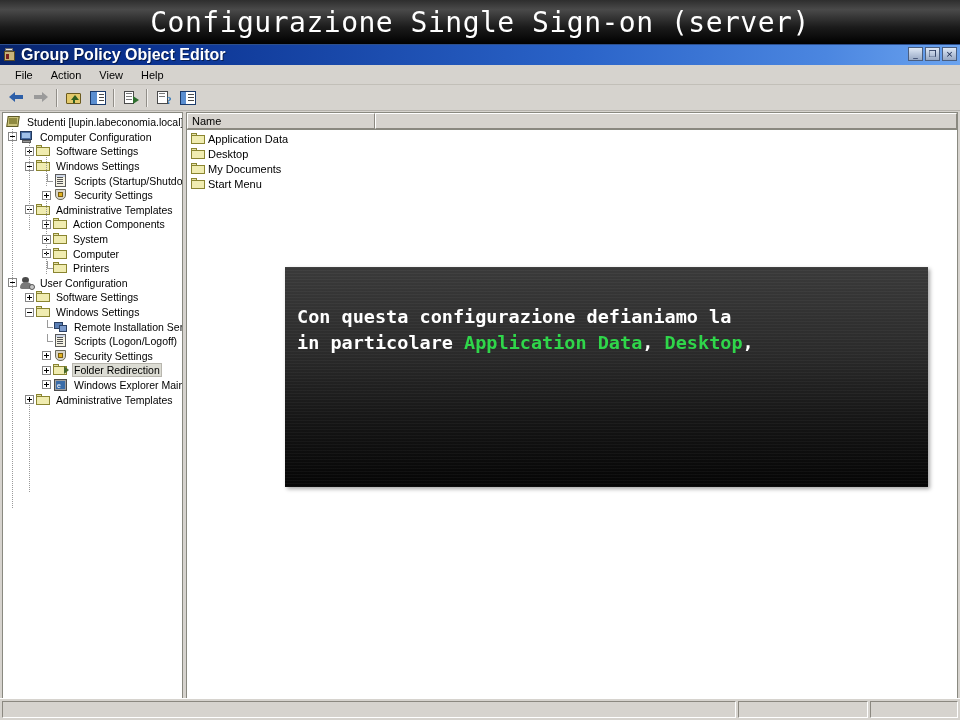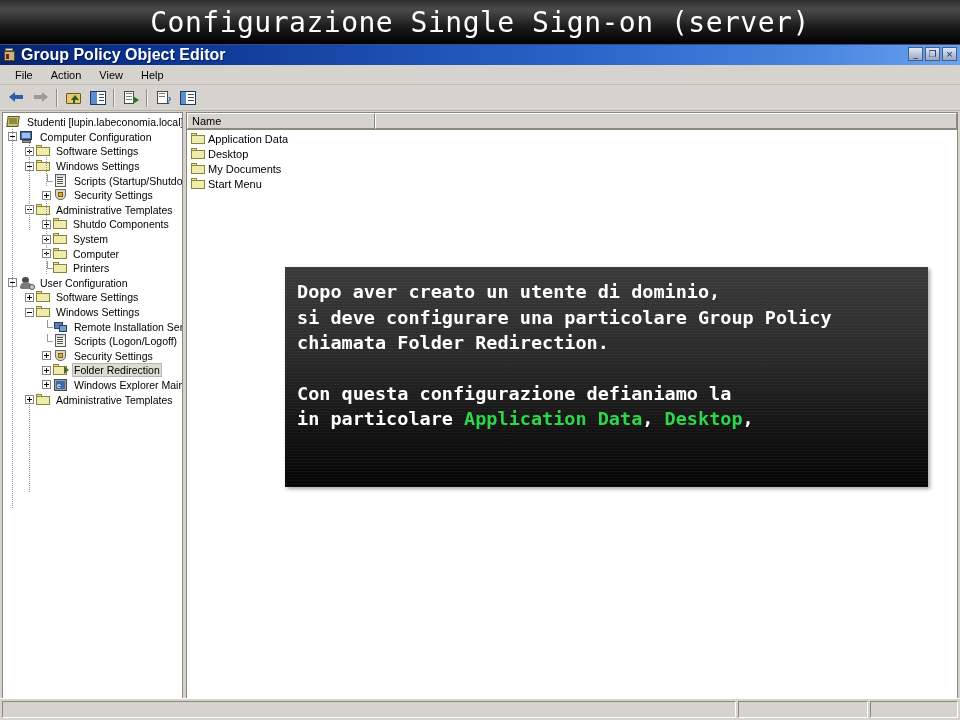--- a/index.html
+++ b/index.html
@@ -444,21 +444,21 @@
             </span>
             <span class="lbl">Administrative Templates</span>
           </div>
           <div class="trow">
             <span class="indent" style="width: 39px;"></span>
             <span class="tnub plus"></span>
             <span class="ic16 folder" style="width: 15px; height: 12px;">
               <span class="tab"></span>
               <span class="body"></span>
             </span>
-            <span class="lbl">Shutdo Components</span>
+            <span class="lbl">Action Components</span>
           </div>
           <div class="trow">
             <span class="indent" style="width: 39px;"></span>
             <span class="tnub plus"></span>
             <span class="ic16 folder" style="width: 15px; height: 12px;">
               <span class="tab"></span>
               <span class="body"></span>
             </span>
             <span class="lbl">System</span>
           </div>
@@ -620,25 +620,20 @@
 
     <div class="statusbar">
       <span class="sb-panel p1"></span>
       <span class="sb-panel p2"></span>
       <span class="sb-panel p3"></span>
     </div>
 
   </div>
 
   <div class="overlay">
-    <div class="para">
-      <div>Dopo aver creato un utente di dominio,</div>
-      <div>si deve configurare una particolare Group Policy</div>
-      <div>chiamata Folder Redirection.</div>
-    </div>
     <div class="gap"></div>
     <div class="para">
       <div>Con questa configurazione defianiamo la</div>
       <div><span>in particolare </span><span class="hl">Application Data</span><span>, </span><span class="hl">Desktop</span><span>,</span></div>
     </div>
   </div>
 
 </div>
 
 </body></html>

